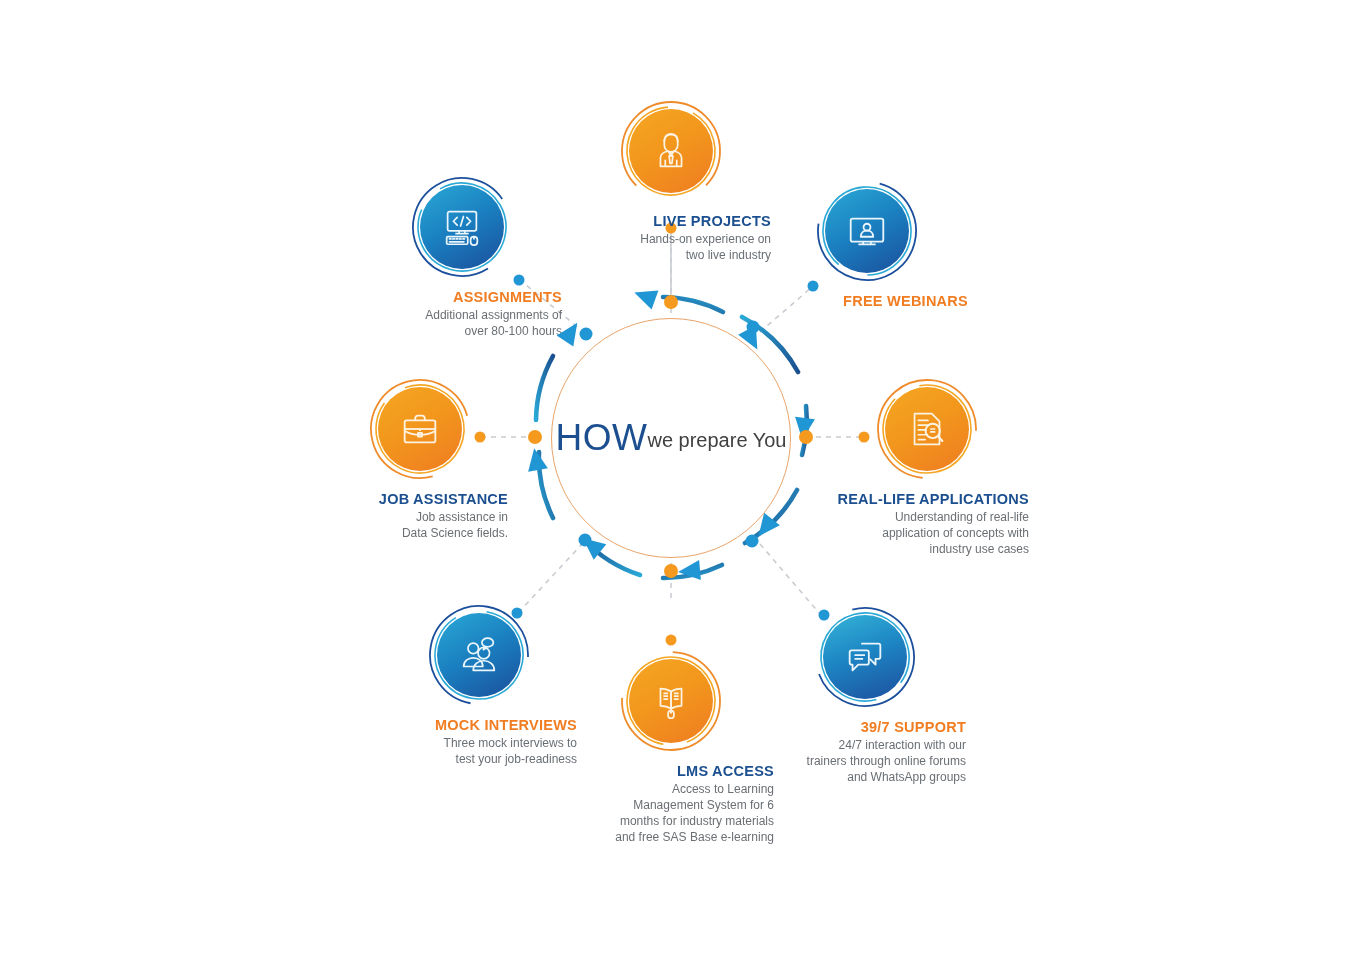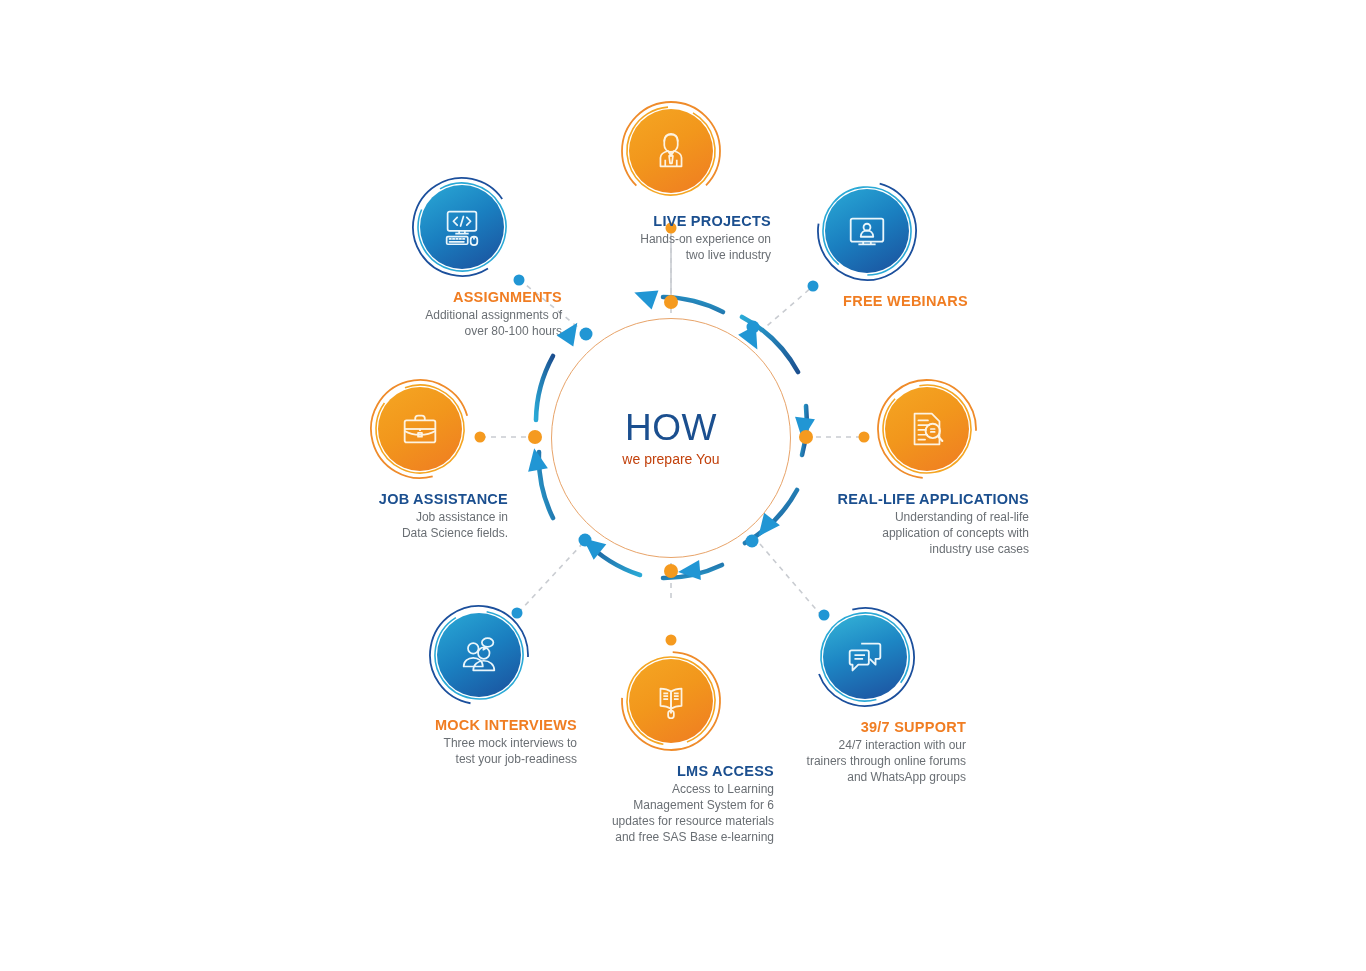--- a/index.html
+++ b/index.html
@@ -12,31 +12,31 @@
   #stage { position: relative; width: 1366px; height: 971px; }
 
   
   .hub {
     position: absolute;
     left: 551px; top: 318px;
     width: 240px; height: 240px;
     border-radius: 50%;
     border: 1.6px solid #e8a46a;
     background: #ffffff;
-    display: flex; flex-direction: column;
+    display: flex; 
     align-items: center; justify-content: center;
     z-index: 6;
   }
   .hub-title {
     font-size: 37px; color: #1b4f8f;
     letter-spacing: 0.5px; line-height: 1.05;
     font-weight: 400;
   }
   .hub-sub {
-    font-size: 14px; color: #c2410c;
+    font-size: 20px; color: #404040;
     margin-top: 4px; font-weight: 400;
   }
 
   
   .svg-layer {
     position: absolute; left: 0; top: 0;
     width: 1366px; height: 971px;
     pointer-events: none;
   }
   #arrow-layer { z-index: 5; }
@@ -311,21 +311,21 @@
             <path d="M24 34v3"></path>
           </g>
         </svg>
       </div>
     </div>
     <div class="node-label">
       <div class="node-title t-blue">LMS ACCESS</div>
       <div class="node-desc">
         <div>Access to Learning</div>
         <div>Management System for 6</div>
-        <div>updates for resource materials</div>
+        <div>months for industry materials</div>
         <div>and free SAS Base e-learning</div>
       </div>
     </div>
   </div>
 
   <div class="node" id="node-mock">
     <div class="node-circle">
       <svg viewBox="0 0 102 102" style="position:absolute;left:0;top:0;width:102px;height:102px">
         <circle cx="51" cy="51" r="49" fill="none" stroke="#1b4f9c" stroke-width="1.8" stroke-dasharray="224 136" transform="rotate(100 51 51)"></circle>
         <circle cx="51" cy="51" r="44" fill="none" stroke="#2aa9d6" stroke-width="1.6" stroke-dasharray="244 116" transform="rotate(-80 51 51)"></circle>

